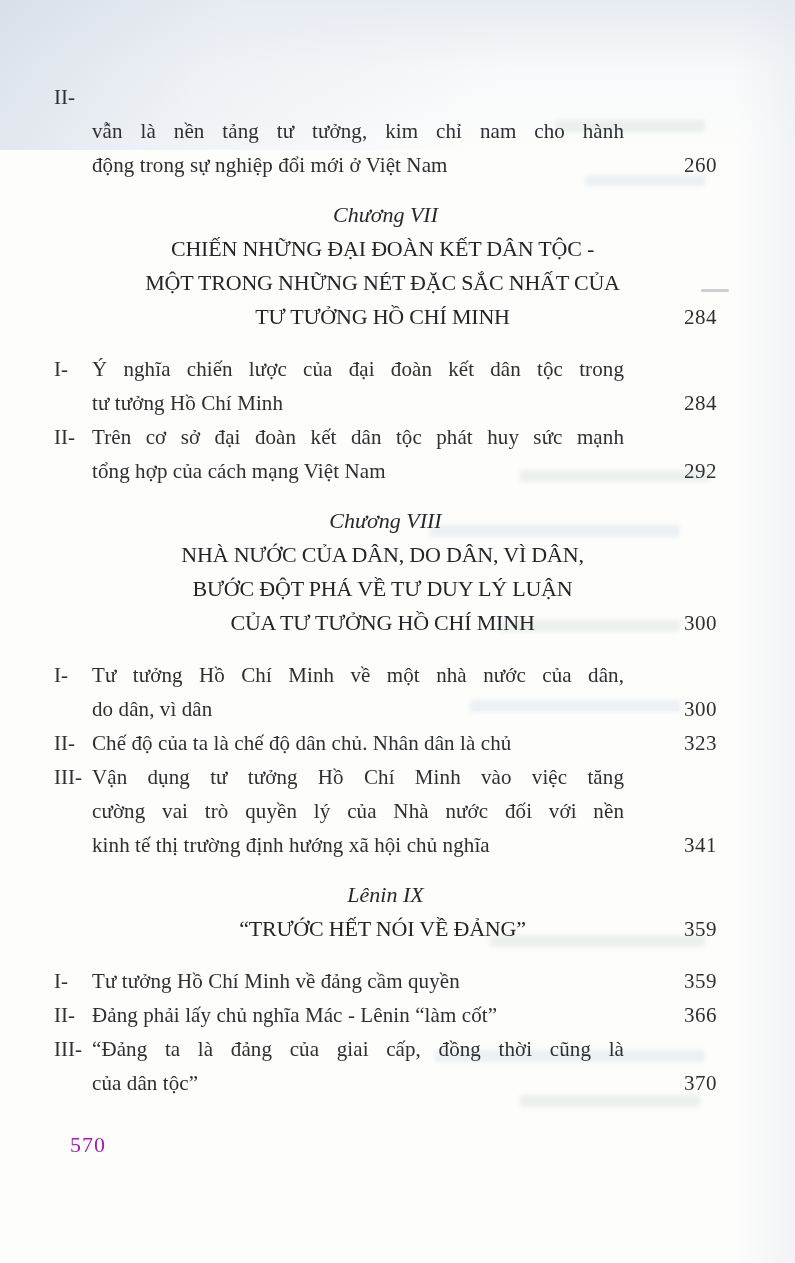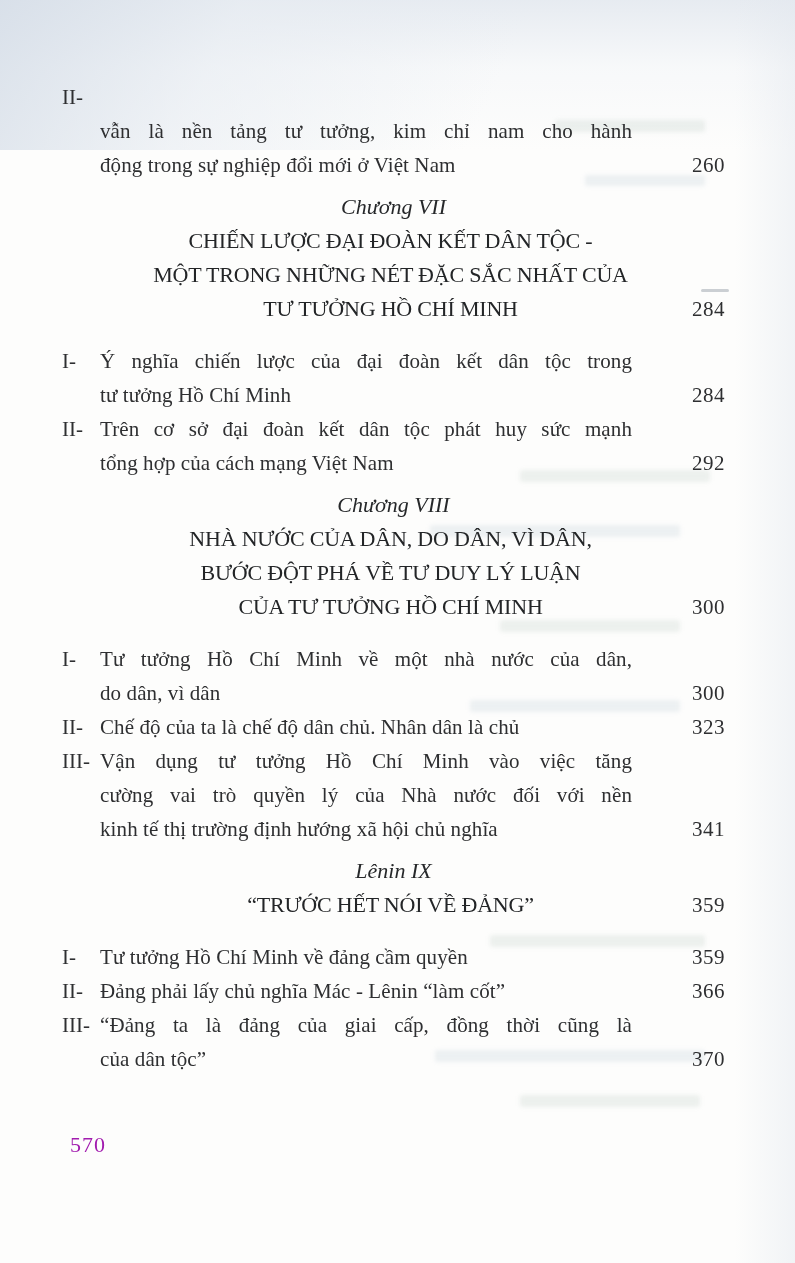--- a/index.html
+++ b/index.html
@@ -28,32 +28,32 @@
     background:linear-gradient(270deg, rgba(226,231,238,.45), rgba(253,253,252,0));
     pointer-events:none;
   }
   
   .ghost{position:absolute;border-radius:2px;filter:blur(2px);pointer-events:none;}
   .g1{background:rgba(168,190,182,.20);}
   .g2{background:rgba(150,175,190,.16);}
   .gdash{background:rgba(120,132,144,.38);filter:blur(.5px);}
 
   .content{
-    position:absolute;left:62px;top:80px;width:663px;
+    position:absolute;left:54px;top:80px;width:663px;
     font-size:21px;
   }
   .line{height:34px;line-height:34px;display:flex;align-items:baseline;white-space:nowrap;}
   .num{flex:0 0 38px;}
   .txt{letter-spacing:.1px;}
   .txt.j{
     display:block;flex:0 0 532px;max-width:532px;
     text-align:justify;text-align-last:justify;
   }
   .pg{margin-left:auto;letter-spacing:.5px;}
-  .chapter{margin-top:8px;margin-bottom:2px;}
+  .chapter{margin-top:16px;margin-bottom:2px;}
   .items{margin-top:18px;}
   .c-label{
     display:block;text-align:center;font-style:italic;font-size:22px;color:#26282a;
   }
   .c-title{
     display:block;text-align:center;font-size:22px;color:#232527;
     letter-spacing:-.2px;position:relative;padding-right:6px;
   }
   .c-title .pg-abs{
     position:absolute;right:0;top:0;font-style:normal;letter-spacing:.5px;
@@ -94,21 +94,21 @@
       </div>
       <div class="line">
         <span class="num"></span>
         <span class="txt">động trong sự nghiệp đổi mới ở Việt Nam</span>
         <span class="pg">260</span>
       </div>
     </div>
 
     <div class="chapter">
       <div class="line c-label">Chương VII</div>
-      <div class="line c-title">CHIẾN LƯỢC ĐẠI ĐOÀN KẾT DÂN TỘC -</div>
+      <div class="line c-title">CHIẾN NHỮNG ĐẠI ĐOÀN KẾT DÂN TỘC -</div>
       <div class="line c-title">MỘT TRONG NHỮNG NÉT ĐẶC SẮC NHẤT CỦA</div>
       <div class="line c-title">
         <span>TƯ TƯỞNG HỒ CHÍ MINH</span>
         <span class="pg-abs">284</span>
       </div>
     </div>
 
     <div class="items">
       <div class="entry">
         <div class="line">

